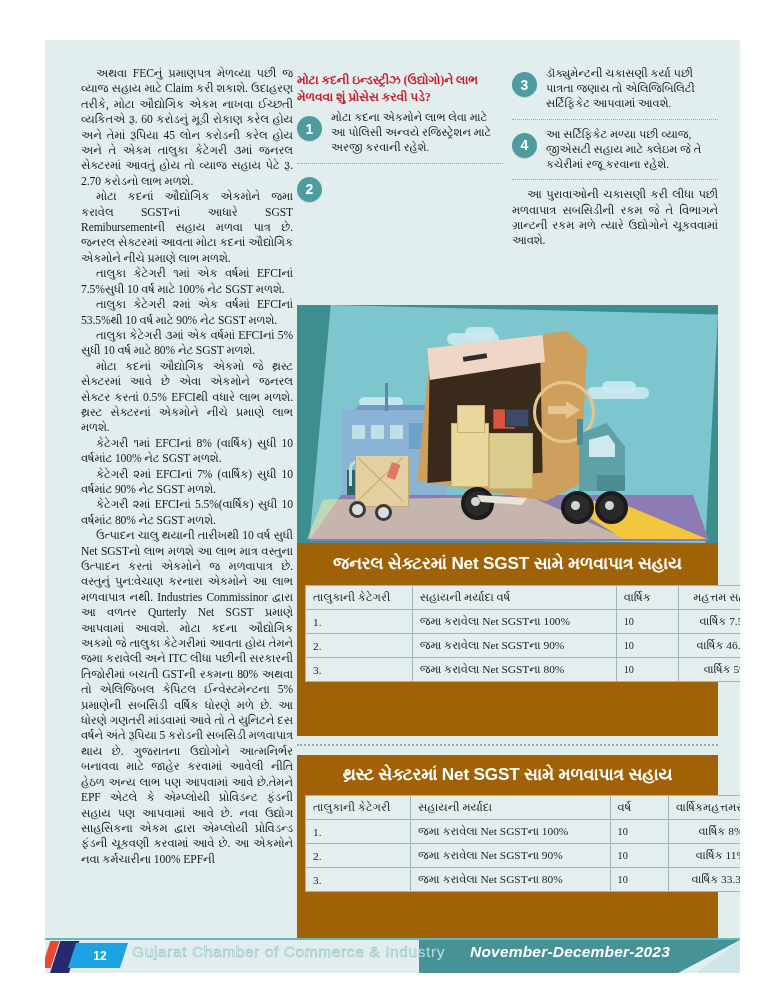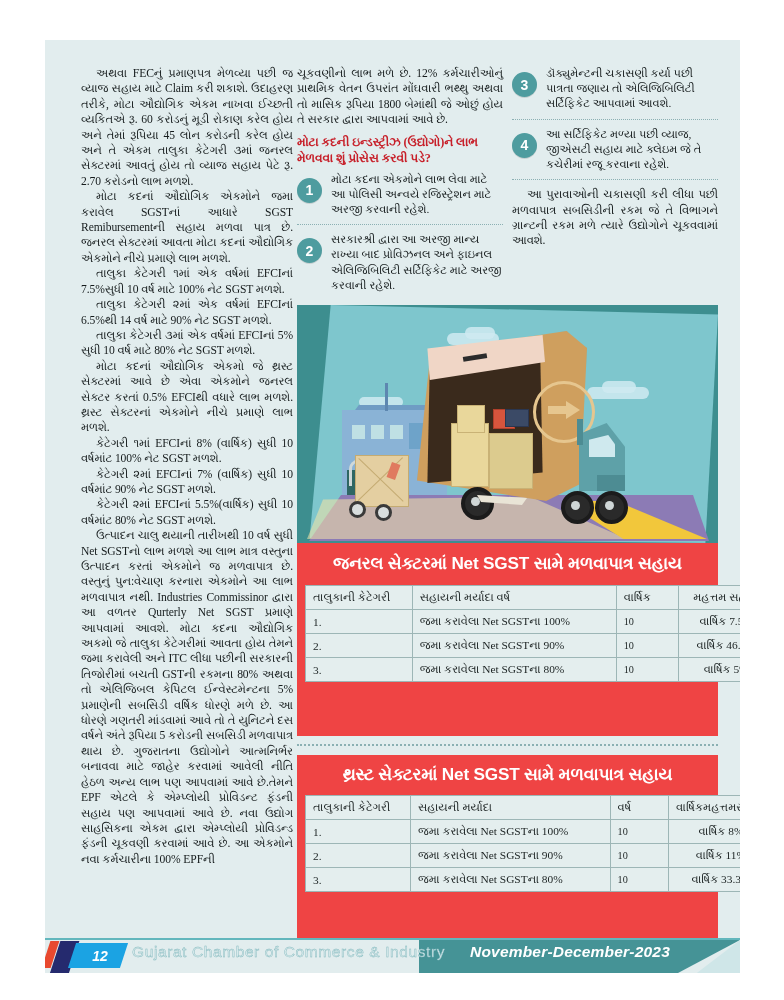--- a/index.html
+++ b/index.html
@@ -172,21 +172,21 @@
   
   .tblhead{
     font-family:"Liberation Sans", sans-serif;
     font-weight:bold;
     color:#ffffff;
     font-size:17.2px;
     text-align:center;
     letter-spacing:-0.2px;
   }
   .tblwrap{
-    position:absolute;left:297px;width:421px;background:#ef4444;
+    position:absolute;left:297px;width:421px;background:#a16207;
   }
   #tbl1wrap{ top:543px; height:193px; }
   #tbl2wrap{ top:755px; height:183px; }
 
   .tbl{
     margin:7px 8px 8px 8px;
     width:469px;
     border-collapse:collapse;
     background:#e4eeee;
     font-family:"Liberation Serif", serif;
@@ -238,21 +238,21 @@
     clip-path:polygon(100% 0%, 100% 100%, 10% 100%);
   }
   .pagebadge{
     position:absolute;left:72px;top:943px;width:52px;height:25px;
     background:#1ba3e3;
     transform:skewX(-18deg);
   }
   .pagenum{
     position:absolute;left:80px;top:945px;width:40px;height:21px;
     color:#ffffff;font-family:"Liberation Sans", sans-serif;
-    font-size:14px;font-weight:bold;display:flex;align-items:center;justify-content:center;font-style:italic;
+    font-size:12px;font-weight:bold;display:flex;align-items:center;justify-content:center;
   }
   .slash-navy{
     position:absolute;left:55px;top:941px;width:19px;height:33px;
     background:#252a6e;transform:skewX(-18deg);
   }
   .slash-red{
     position:absolute;left:46px;top:941px;width:9px;height:27px;
     background:#e8492f;transform:skewX(-18deg);
   }
   .foot-title{
@@ -274,44 +274,42 @@
 
   <div class="sheet"></div>
 
   <div class="edge-tab"></div>
   <div class="edge-strip"></div>
 
   <div class="col" id="col1">
     <p class="ind">અથવા FECનું પ્રમાણપત્ર મેળવ્યા પછી જ વ્યાજ સહાય માટે Claim કરી શકાશે. ઉદાહરણ તરીકે, મોટા ઔદ્યોગિક એકમ નાખવા ઈચ્છતી વ્યકિતએ રૂ. 60 કરોડનું મૂડી રોકાણ કરેલ હોય અને તેમાં રૂપિયા 45 લોન કરોડની કરેલ હોય અને તે એકમ તાલુકા કેટેગરી ૩માં જનરલ સેક્ટરમાં આવતું હોય તો વ્યાજ સહાય પેટે રૂ. 2.70 કરોડનો લાભ મળશે.</p>
     <p class="ind">મોટા કદનાં ઔદ્યોગિક એકમોને જમા કરાવેલ SGSTનાં આધારે SGST Remibursementની સહાય મળવા પાત્ર છે. જનરલ સેક્ટરમાં આવતા મોટા કદનાં ઔદ્યોગિક એકમોને નીચે પ્રમાણે લાભ મળશે.</p>
     <p class="ind">તાલુકા કેટેગરી ૧માં એક વર્ષમાં EFCIનાં 7.5%સુધી 10 વર્ષ માટે 100% નેટ SGST મળશે.</p>
-    <p class="ind">તાલુકા કેટેગરી ૨માં એક વર્ષમાં EFCIનાં 6.5%થી 14 વર્ષ માટે 90% નેટ SGST મળશે.</p>
+    <p class="ind">તાલુકા કેટેગરી ૨માં એક વર્ષમાં EFCIનાં 53.5%થી 10 વર્ષ માટે 90% નેટ SGST મળશે.</p>
     <p class="ind">તાલુકા કેટેગરી ૩માં એક વર્ષમાં EFCIનાં 5% સુધી 10 વર્ષ માટે 80% નેટ SGST મળશે.</p>
     <p class="ind">મોટા કદનાં ઔદ્યોગિક એકમો જે થ્રસ્ટ સેક્ટરમાં આવે છે એવા એકમોને જનરલ સેક્ટર કરતાં 0.5% EFCIથી વધારે લાભ મળશે. થ્રસ્ટ સેક્ટરનાં એકમોને નીચે પ્રમાણે લાભ મળશે.</p>
     <p class="ind">કેટેગરી ૧માં EFCIનાં 8% (વાર્ષિક) સુધી 10 વર્ષમાંટ 100% નેટ SGST મળશે.</p>
     <p class="ind">કેટેગરી ૨માં EFCIનાં 7% (વાર્ષિક) સુધી 10 વર્ષમાંટ 90% નેટ SGST મળશે.</p>
     <p class="ind">કેટેગરી ૨માં EFCIનાં 5.5%(વાર્ષિક) સુધી 10 વર્ષમાંટ 80% નેટ SGST મળશે.</p>
     <p class="ind">ઉત્પાદન ચાલુ થયાની તારીખથી 10 વર્ષ સુધી Net SGSTનો લાભ મળશે આ લાભ માત્ર વસ્તુના ઉત્પાદન કરતાં એકમોને જ મળવાપાત્ર છે. વસ્તુનું પુન:વેચાણ કરનારા એકમોને આ લાભ મળવાપાત્ર નથી. Industries Commissinor દ્વારા આ વળતર Qurterly Net SGST પ્રમાણે આપવામાં આવશે. મોટા કદના ઔદ્યોગિક અકમો જે તાલુકા કેટેગરીમાં આવતા હોય તેમને જમા કરાવેલી અને ITC લીધા પછીની સરકારની તિજોરીમાં બચતી GSTની રકમના 80% અથવા તો એલિજિબલ કેપિટલ ઈન્વેસ્ટમેન્ટના 5% પ્રમાણેની સબસિડી વર્ષિક ધોરણે મળે છે. આ ધોરણે ગણતરી માંડવામાં આવે તો તે યુનિટને દસ વર્ષને અંતે રૂપિયા 5 કરોડની સબસિડી મળવાપાત્ર થાય છે. ગુજરાતના ઉદ્યોગોને આત્મનિર્ભર બનાવવા માટે જાહેર કરવામાં આવેલી નીતિ હેઠળ અન્ય લાભ પણ આપવામાં આવે છે.તેમને EPF એટલે કે એમ્પ્લોયી પ્રોવિડન્ટ ફંડની સહાય પણ આપવામાં આવે છે. નવા ઉદ્યોગ સાહસિકના એકમ દ્વારા એમ્પ્લોયી પ્રોવિડન્ડ ફંડની ચૂકવણી કરવામાં આવે છે. આ એકમોને નવા કર્મચારીના 100% EPFની</p>
   </div>
 
   <div class="col" id="col2">
-    <p>ચૂકવણીનો લાભ મળે છે. 12% કર્મચારીઓનું પ્રાથમિક વેતન ઉપરાંત મોંઘવારી ભથ્થુ અથવા તો માસિક રૂપિયા 1800 બેમાંથી જે ઓછું હોય તે સરકાર દ્વારા આપવામાં આવે છે.</p>
 
     <div class="redhead">મોટા કદની ઇન્ડસ્ટ્રીઝ (ઉદ્યોગો)ને લાભ મેળવવા શું પ્રોસેસ કરવી પડે?</div>
 
     <div class="step">
       <div class="bullet">1</div>
       <div class="txt">મોટા કદના એકમોને લાભ લેવા માટે આ પોલિસી અન્વયે રજિસ્ટ્રેશન માટે અરજી કરવાની રહેશે.</div>
     </div>
 
     <div class="dotsep"></div>
 
     <div class="step">
       <div class="bullet">2</div>
-      <div class="txt">સરકારશ્રી દ્વારા આ અરજી માન્ય રાખ્યા બાદ પ્રોવિઝનલ અને ફાઇનલ એલિજિબિલિટી સર્ટિફિકેટ માટે અરજી કરવાની રહેશે.</div>
     </div>
   </div>
 
   <div class="col" id="col3">
     <div class="step">
       <div class="bullet">3</div>
       <div class="txt">ડૉક્યુમેન્ટની ચકાસણી કર્યા પછી પાત્રતા જણાય તો એલિજિબિલિટી સર્ટિફિકેટ આપવામાં આવશે.</div>
     </div>
 
     <div class="dotsep"></div>

